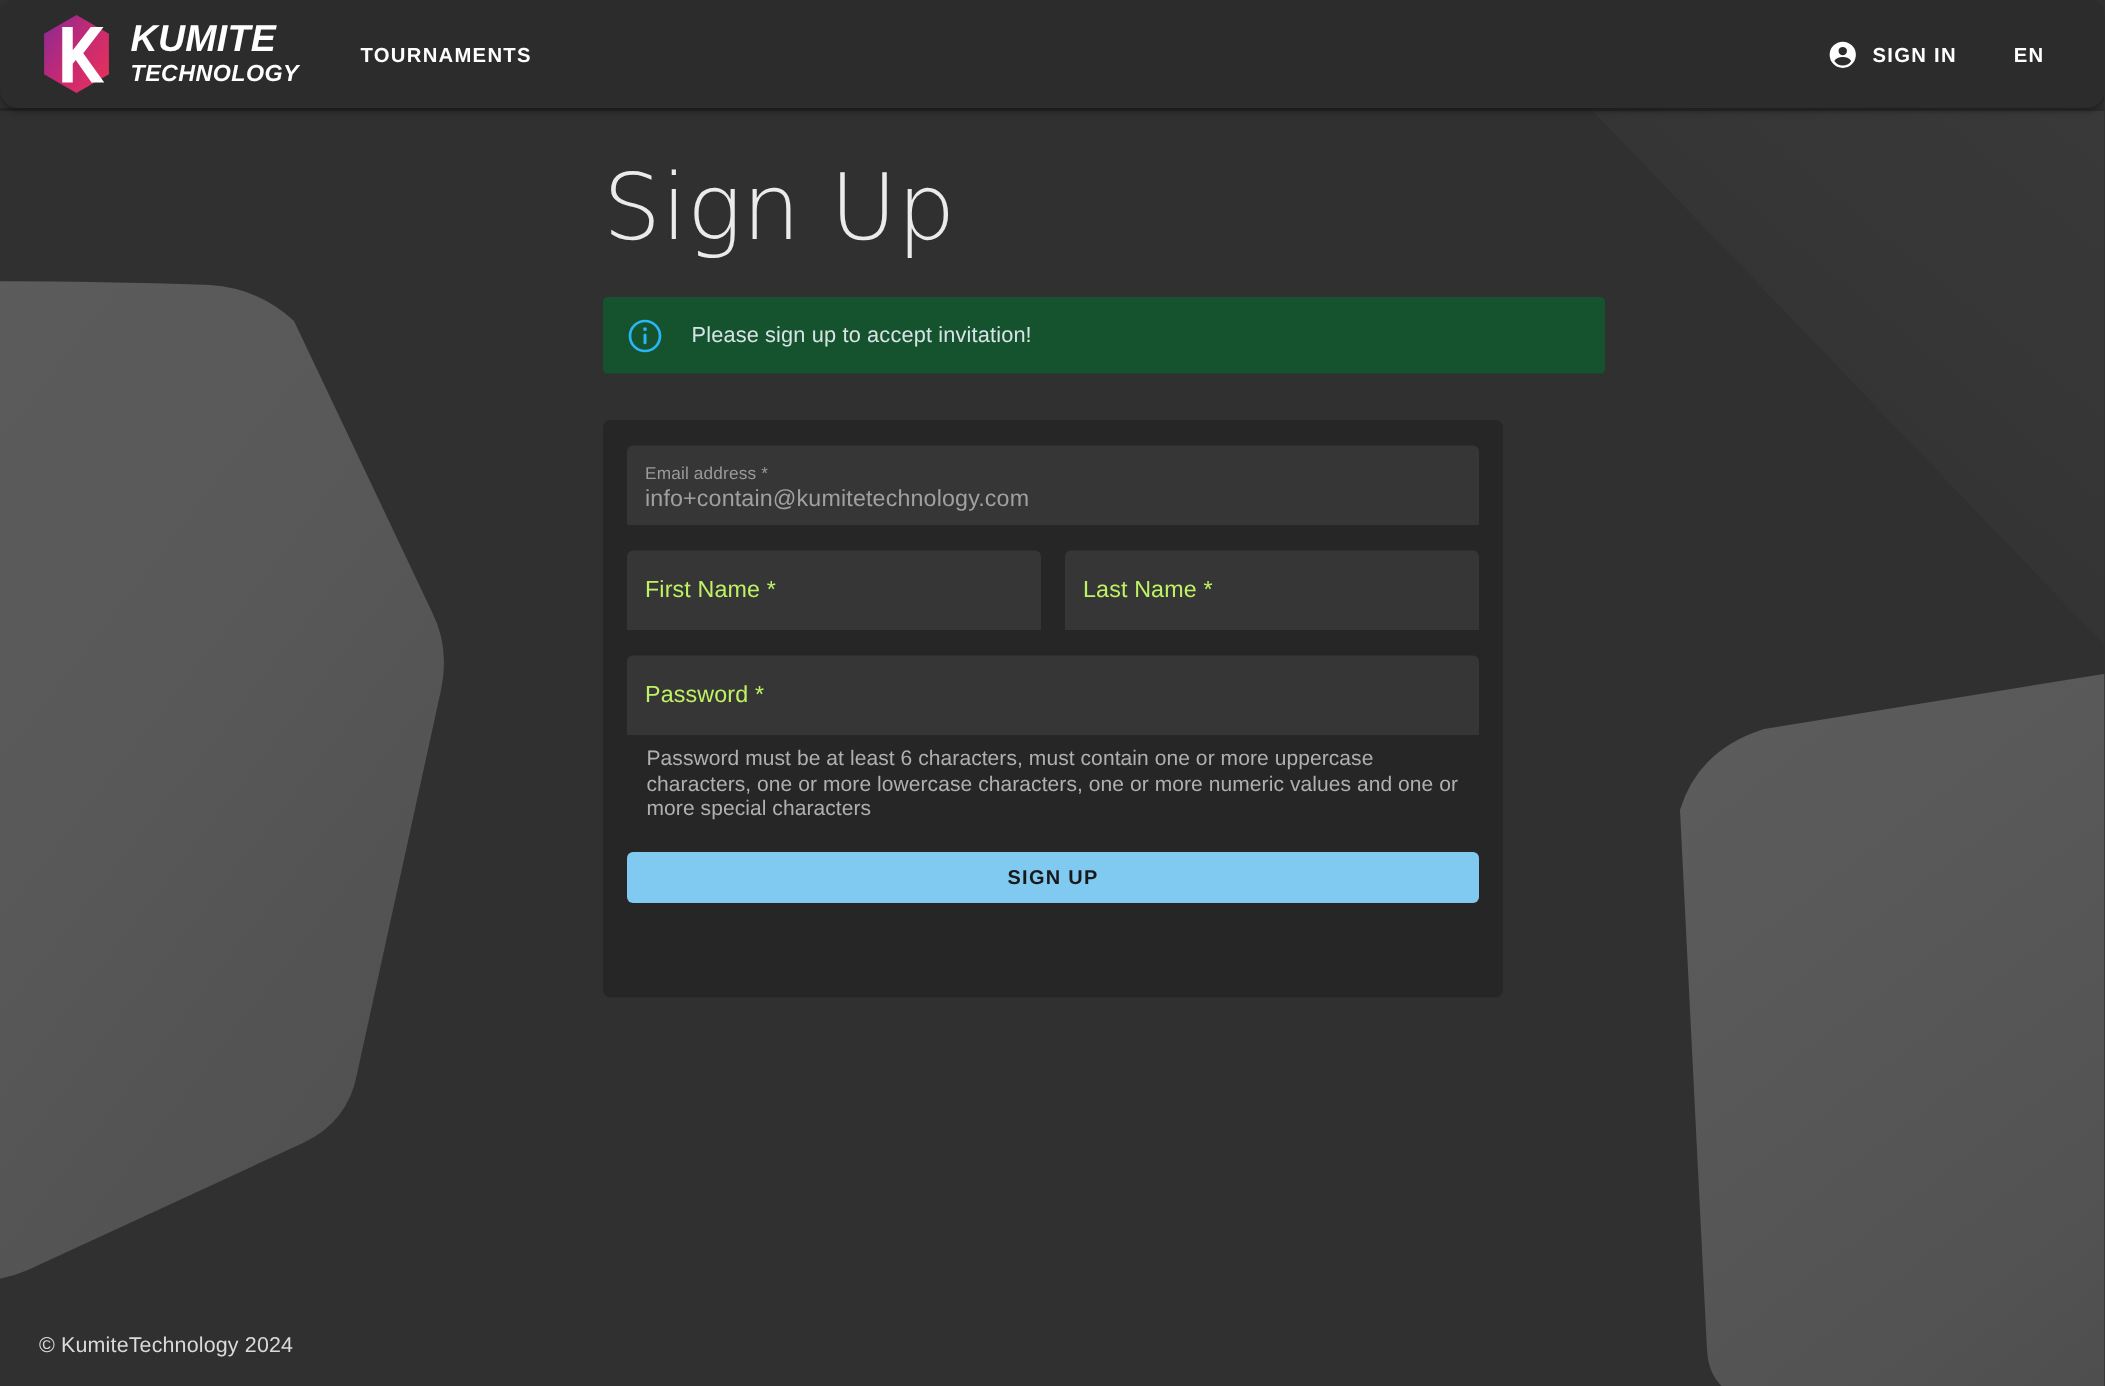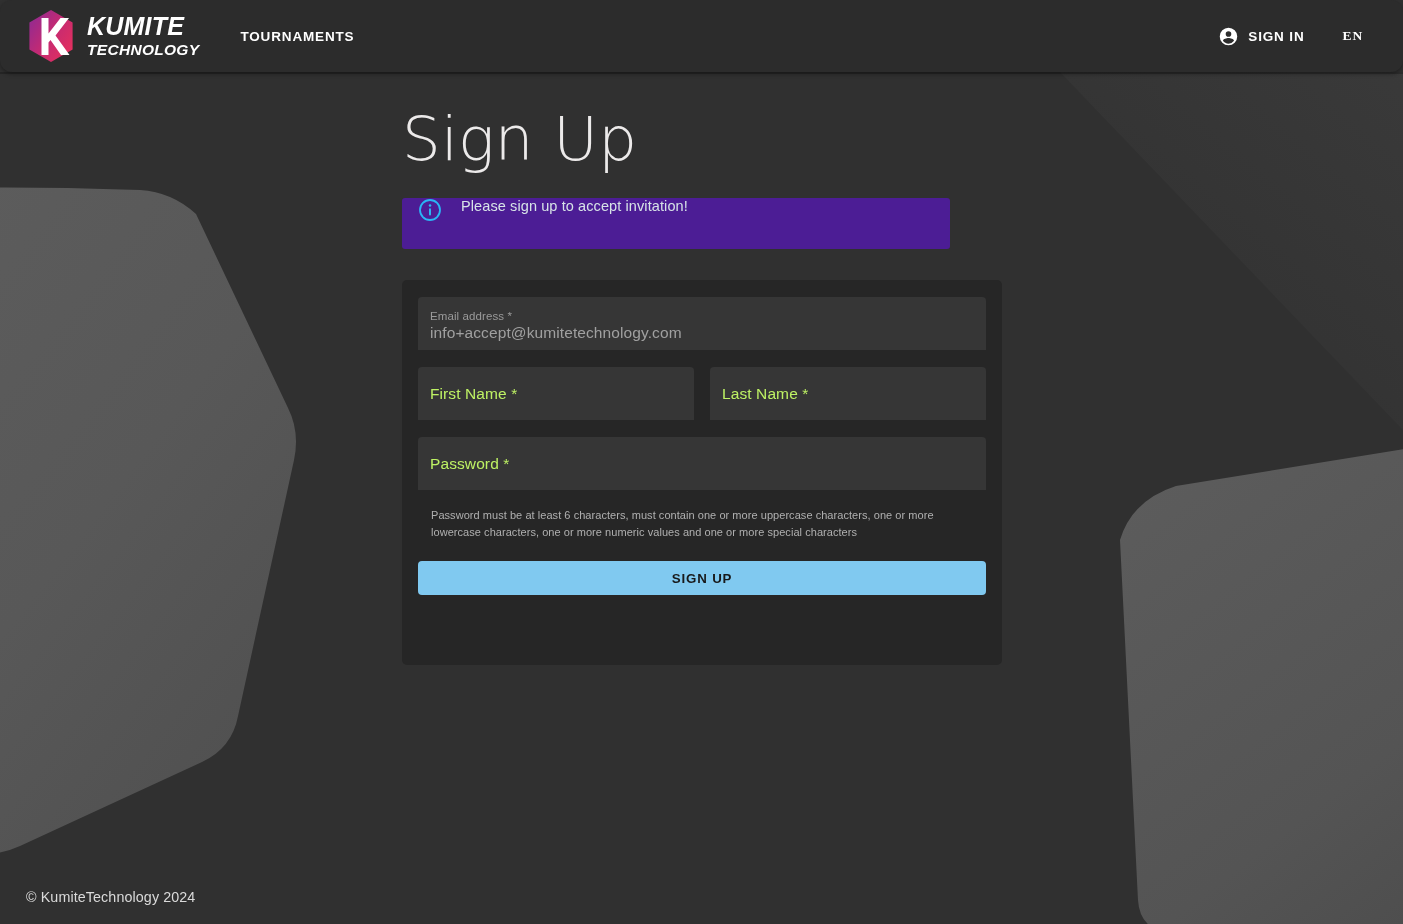--- a/index.html
+++ b/index.html
@@ -120,21 +120,21 @@
     padding: 6px 4px;
   }
   .lang-btn {
     color: #ffffff;
     font-size: 13.5px;
     font-weight: bold;
     letter-spacing: 0.85px;
     cursor: pointer;
     background: none;
     border: none;
-    font-family: Liberation Serif, serif;
+    font-family: Liberation Sans, sans-serif;
     padding: 6px 4px;
   }
   .account-icon { width: 21px; height: 21px; display: block; }
 
   
   .content {
     position: absolute;
     top: 72px; left: 0;
     width: 1403px;
     height: 852px;
@@ -151,26 +151,26 @@
     letter-spacing: 0.2px;
     line-height: 1.15;
     font-family: "DejaVu Sans", sans-serif;
   }
 
   
   .alert {
     position: absolute;
     left: 402px;
     top: 126px;
-    width: 548px;
+    width: 668px;
     height: 51px;
-    background: #4c1d95;
+    background: #14532d;
     border-radius: 3px;
     display: flex;
-    align-items: flex-start;
+    align-items: center;
     padding-left: 16px;
     gap: 19px;
   }
   .alert-icon { width: 24px; height: 24px; flex: none; display: block; }
   .alert-text {
     color: #d7e3e7;
     font-size: 14.5px;
     letter-spacing: 0.1px;
   }
 
@@ -222,23 +222,23 @@
     display: flex;
     gap: 16px;
     margin-top: 17px;
   }
   .row .field { flex: 1 1 0; }
 
   .mt17 { margin-top: 17px; }
 
   .helper {
     color: #b0b0b0;
-    font-size: 11px;
+    font-size: 14px;
     line-height: 16.5px;
-    margin-top: 17px;
+    margin-top: 7px;
     padding-left: 13px;
     padding-right: 10px;
     letter-spacing: 0.05px;
   }
 
   .submit-btn {
     display: block;
     width: 100%;
     height: 34px;
     margin-top: 21px;
@@ -351,21 +351,21 @@
         <circle cx="12" cy="7.4" r="1.25" fill="#29b6f6"></circle>
         <rect x="11" y="10.3" width="2" height="7.2" rx="1" fill="#29b6f6"></rect>
       </svg>
       <span class="alert-text">Please sign up to accept invitation!</span>
     </div>
 
     <form class="form-card">
 
       <div class="field filled">
         <span class="field-label">Email address *</span>
-        <span class="field-value">info+accept@kumitetechnology.com</span>
+        <span class="field-value">info+contain@kumitetechnology.com</span>
       </div>
 
       <div class="row">
         <div class="field">
           <span class="field-label">First Name *</span>
         </div>
         <div class="field">
           <span class="field-label">Last Name *</span>
         </div>
       </div>

